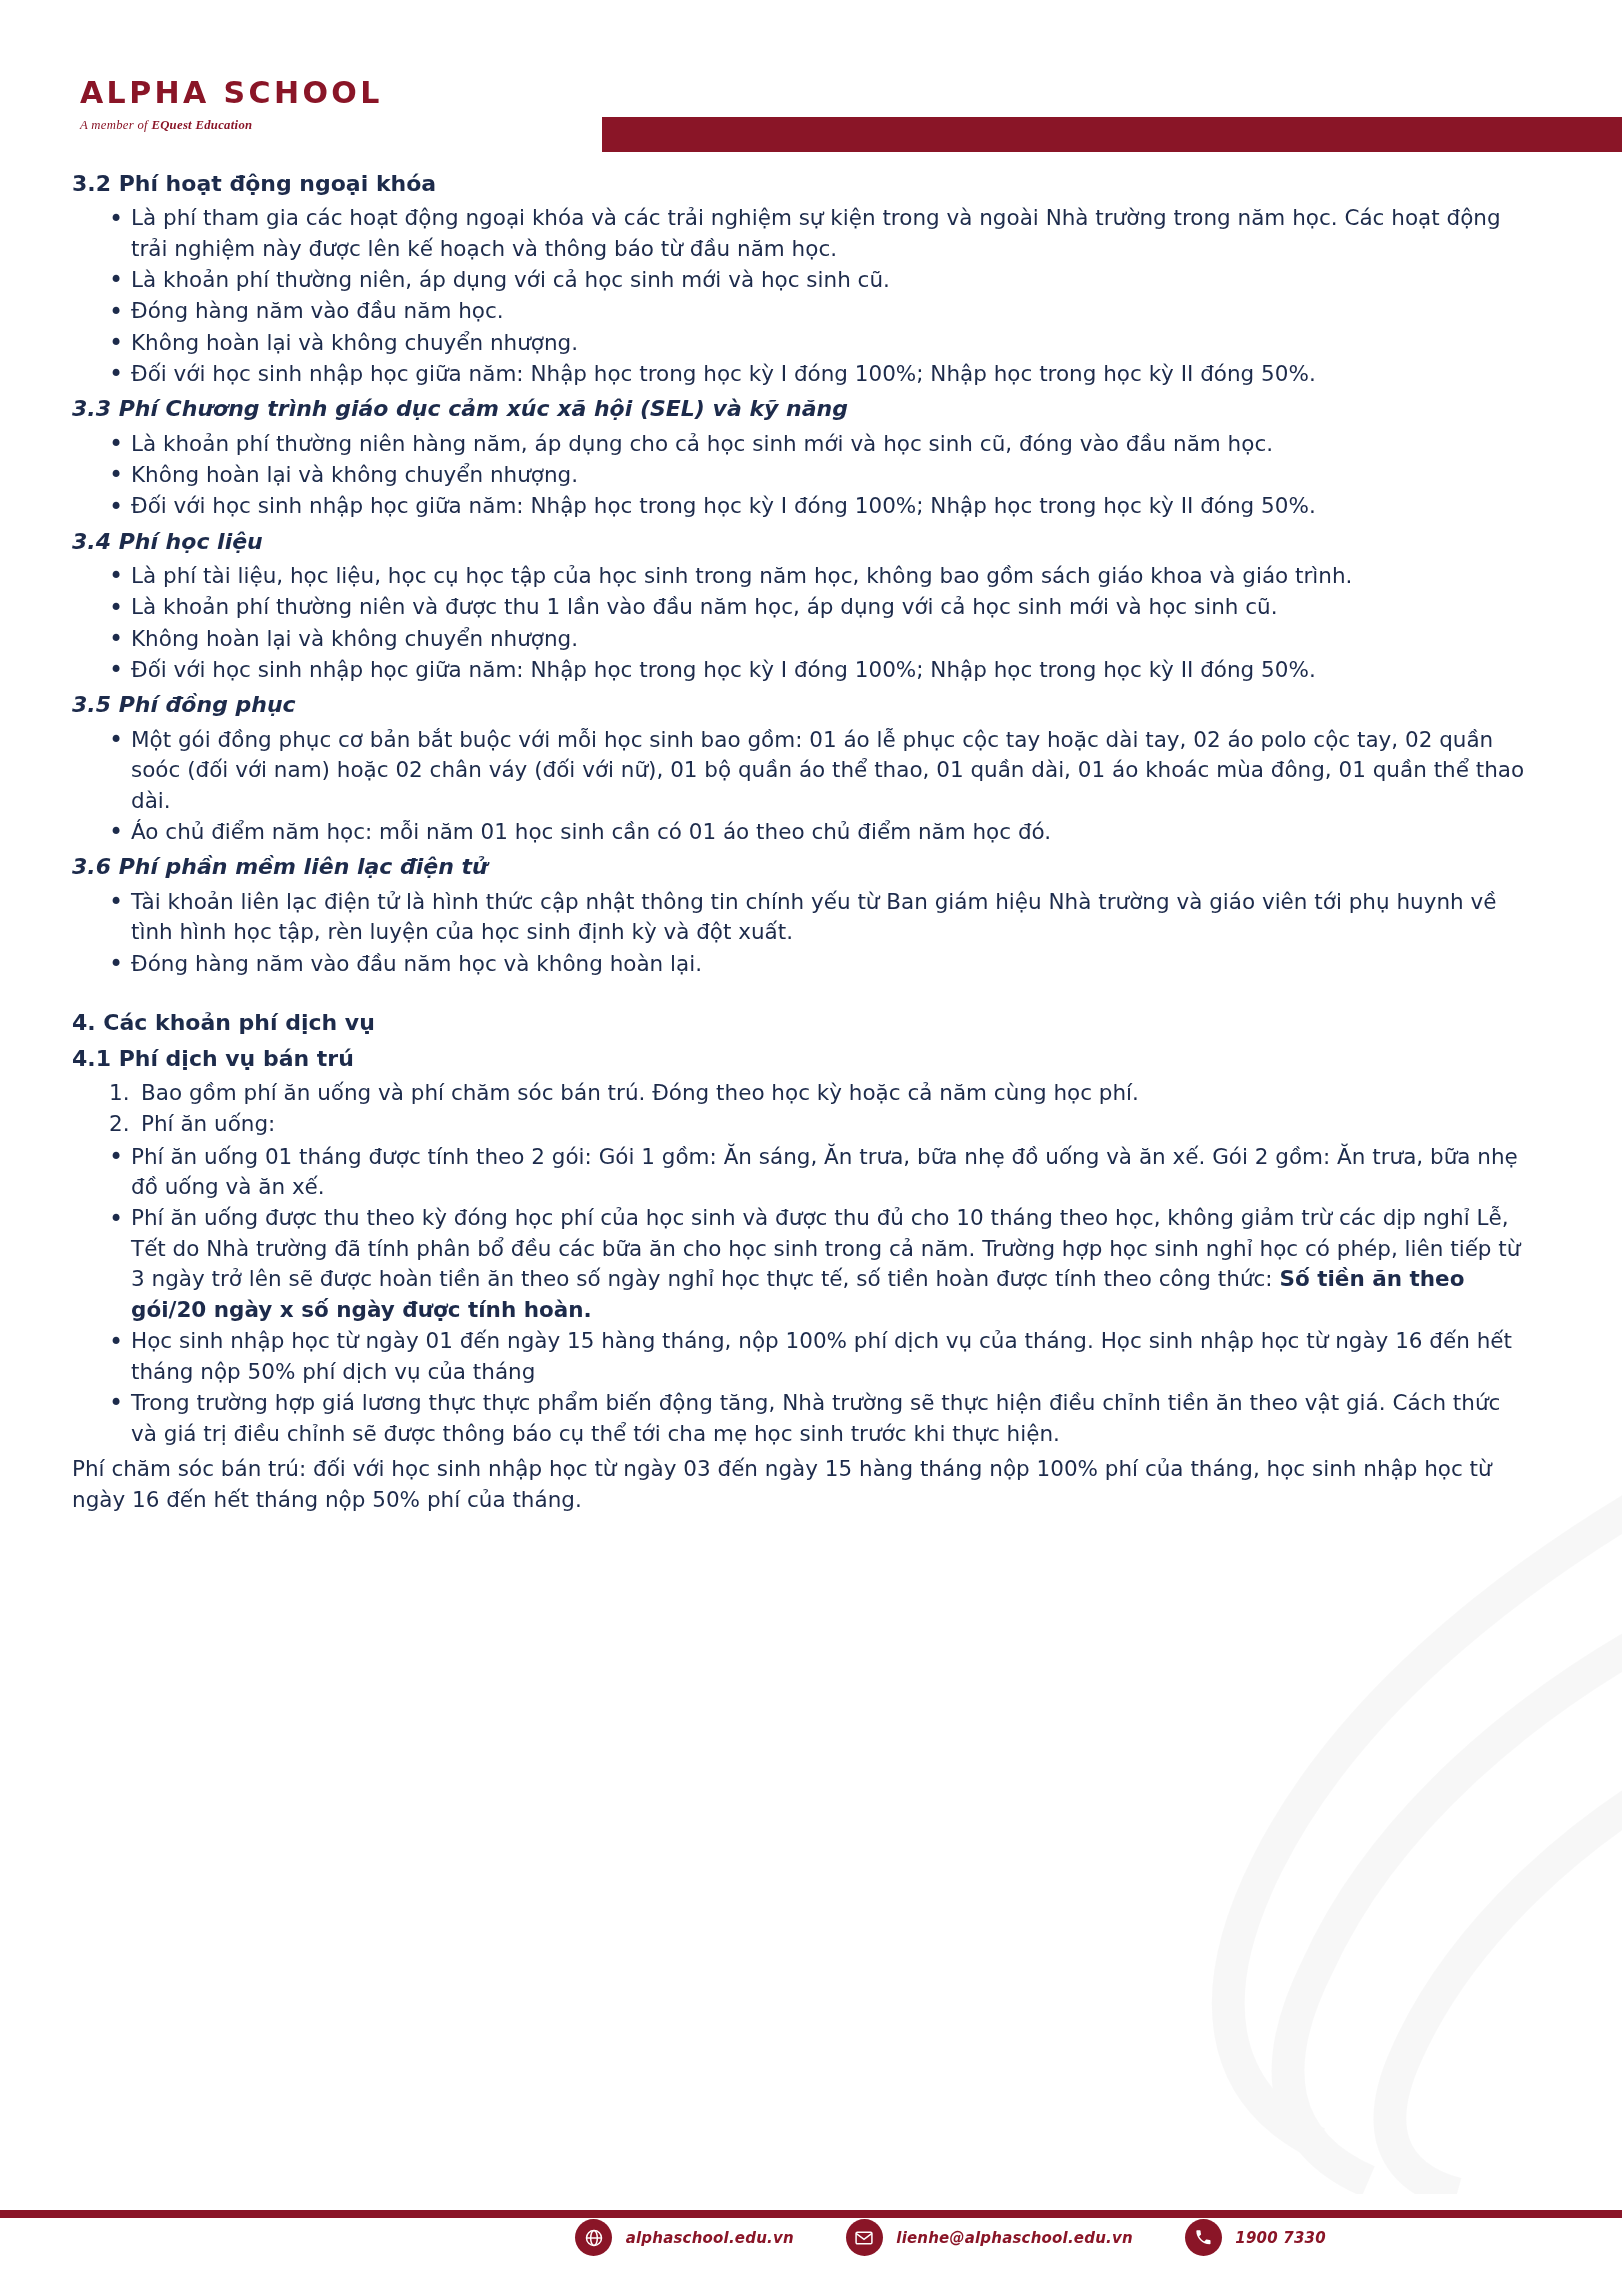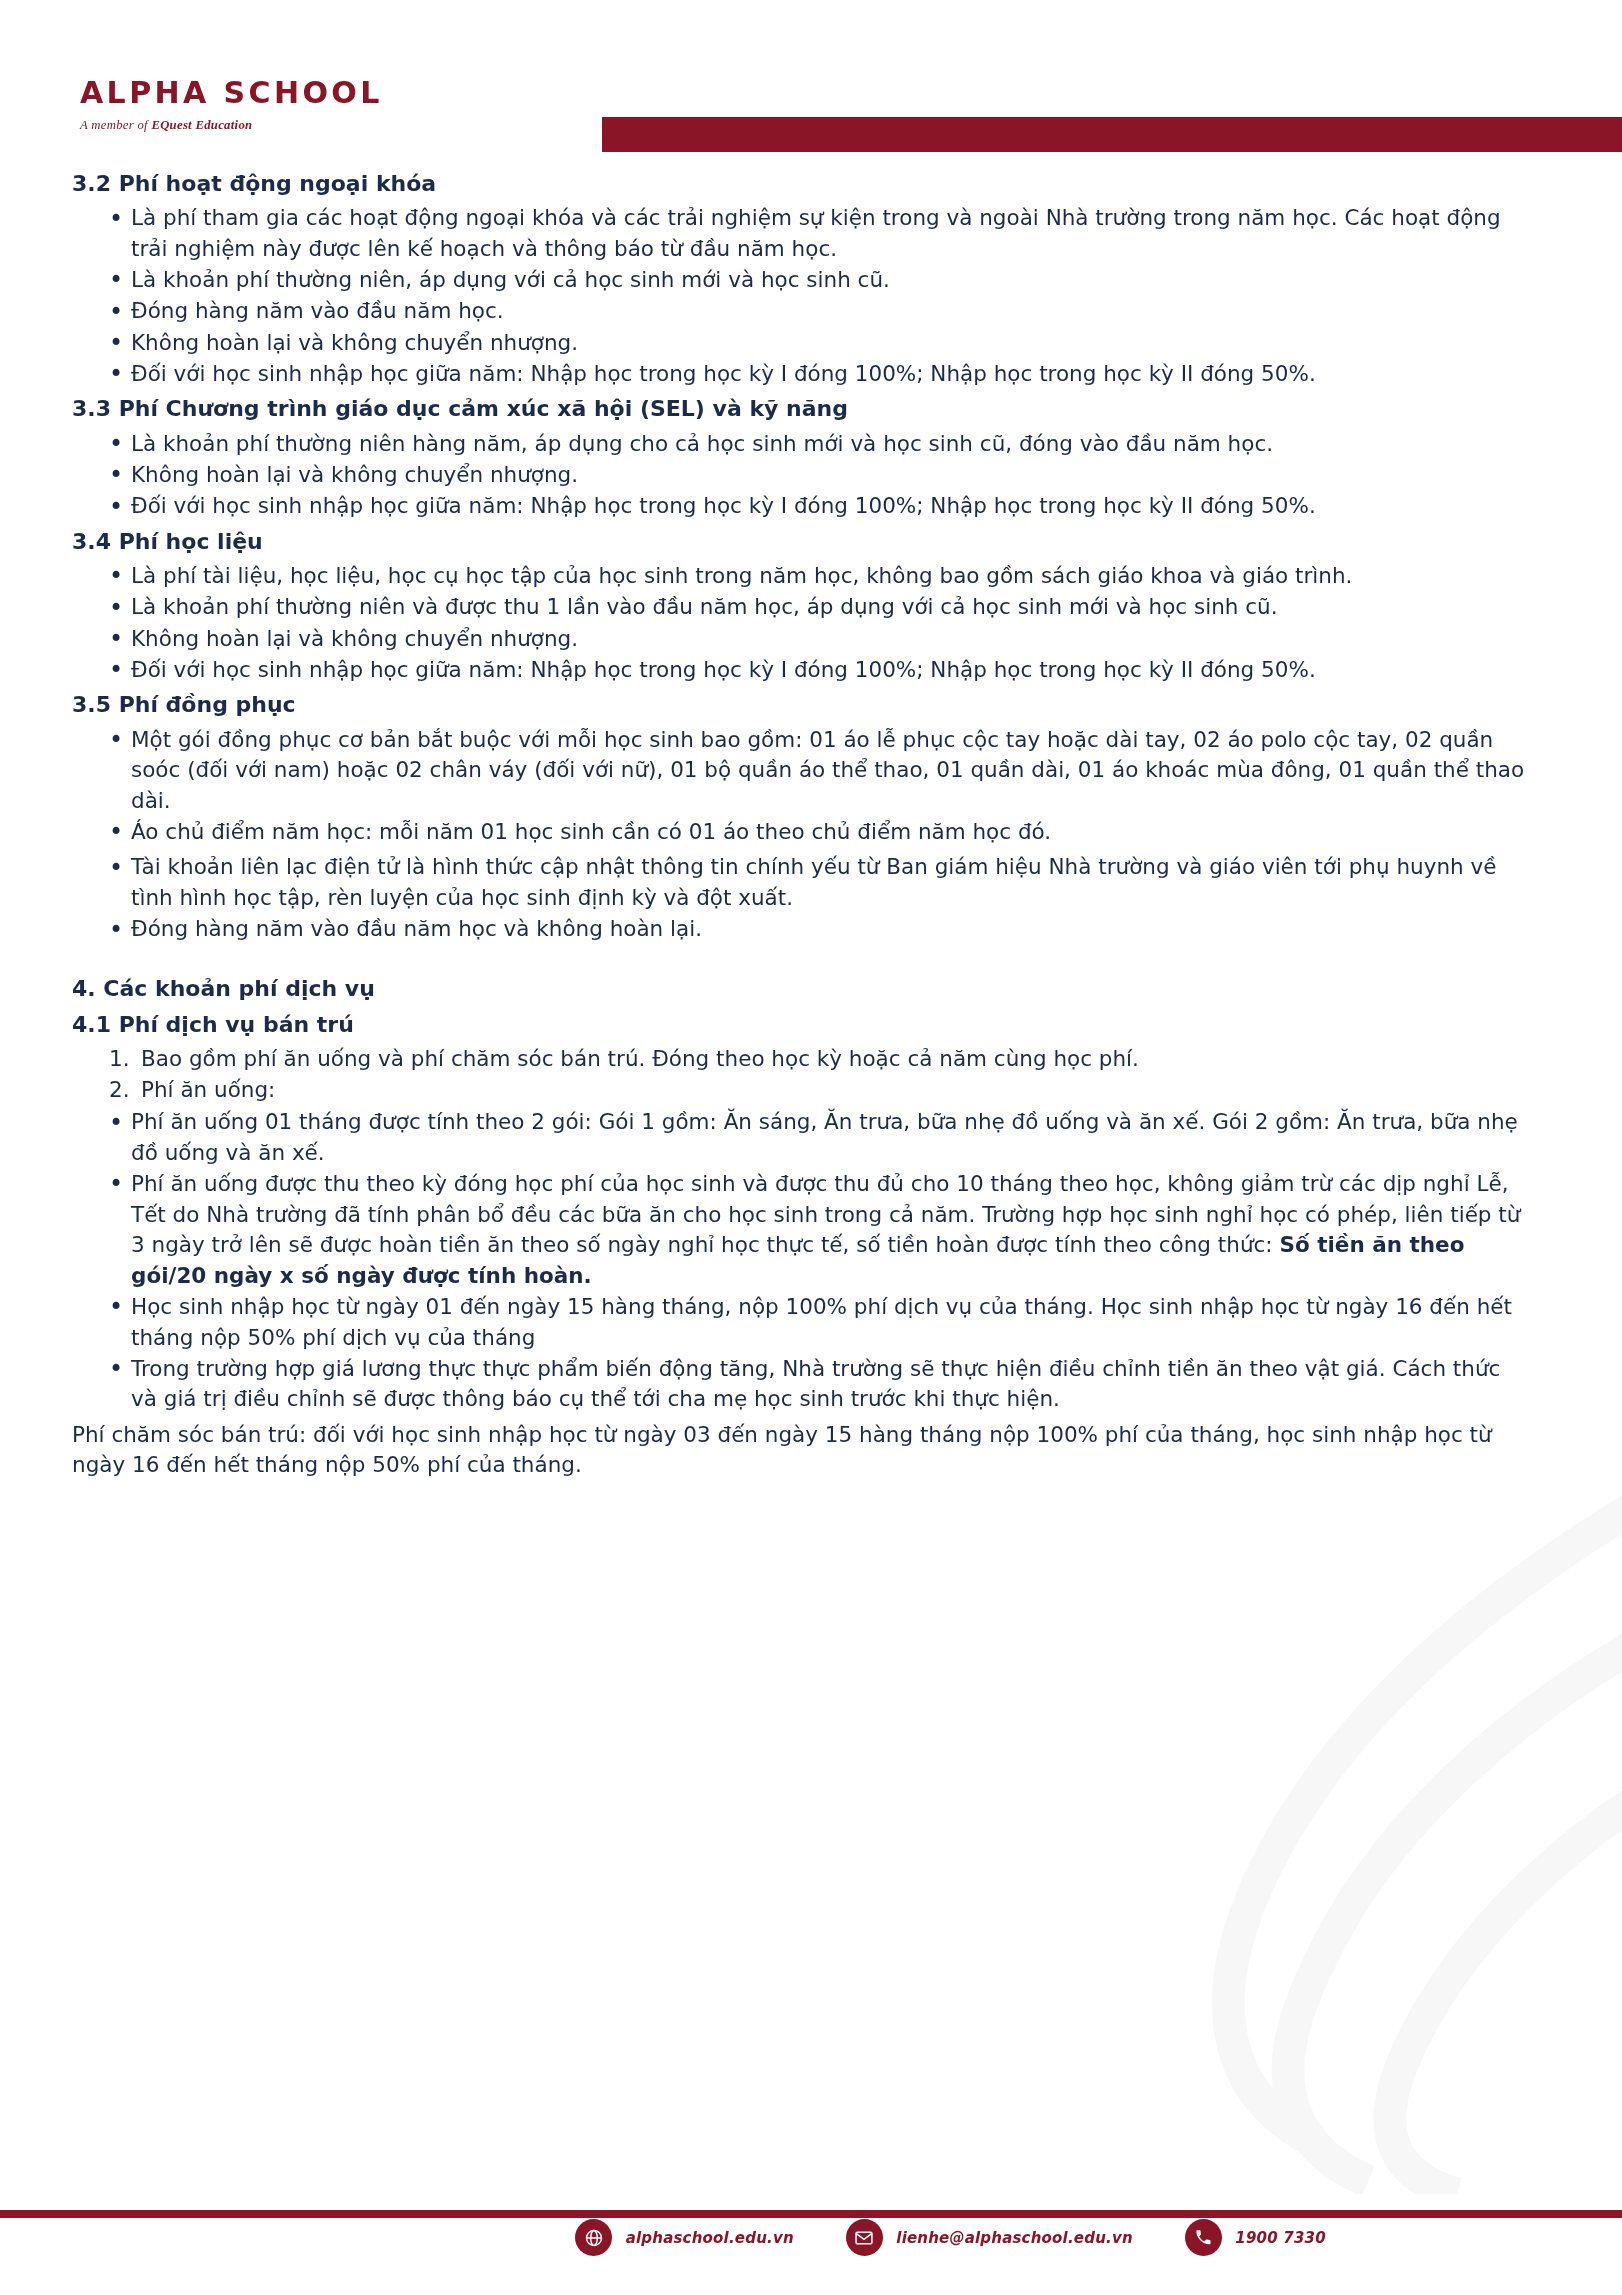--- a/index.html
+++ b/index.html
@@ -71,21 +71,21 @@
     line-height: 1.42;
     z-index: 2;
   }
   h3.sec {
     font-size: 22px;
     font-weight: bold;
     margin: 0 0 3.4px 0;
     padding: 0;
     line-height: 1.4;
   }
-  h3.sec.tight { margin-top: 1.7px; }
+  h3.sec.tight { margin-top: 1.7px; font-style: italic; }
   h2.sec-main {
     font-size: 22px;
     font-weight: bold;
     margin: 29px 0 5px 0;
     padding: 0;
     line-height: 1.4;
   }
   ul.bullets {
     list-style: none;
     margin: 0 0 5px 0;
@@ -225,20 +225,21 @@
     <li>Không hoàn lại và không chuyển nhượng.</li>
     <li>Đối với học sinh nhập học giữa năm: Nhập học trong học kỳ I đóng 100%; Nhập học trong học kỳ II đóng 50%.</li>
   </ul>
 
   <h3 class="sec tight">3.5 Phí đồng phục</h3>
   <ul class="bullets">
     <li>Một gói đồng phục cơ bản bắt buộc với mỗi học sinh bao gồm: 01 áo lễ phục cộc tay hoặc dài tay, 02 áo polo cộc tay, 02 quần soóc (đối với nam) hoặc 02 chân váy (đối với nữ), 01 bộ quần áo thể thao, 01 quần dài, 01 áo khoác mùa đông, 01 quần thể thao dài.</li>
     <li>Áo chủ điểm năm học: mỗi năm 01 học sinh cần có 01 áo theo chủ điểm năm học đó.</li>
   </ul>
 
+  <h3 class="sec tight">3.6 Phí phần mềm liên lạc điện tử</h3>
   <ul class="bullets">
     <li>Tài khoản liên lạc điện tử là hình thức cập nhật thông tin chính yếu từ Ban giám hiệu Nhà trường và giáo viên tới phụ huynh về tình hình học tập, rèn luyện của học sinh định kỳ và đột xuất.</li>
     <li>Đóng hàng năm vào đầu năm học và không hoàn lại.</li>
   </ul>
 
   <h2 class="sec-main">4. Các khoản phí dịch vụ</h2>
   <h3 class="sec">4.1 Phí dịch vụ bán trú</h3>
 
   <ol class="numbers">
     <li>Bao gồm phí ăn uống và phí chăm sóc bán trú. Đóng theo học kỳ hoặc cả năm cùng học phí.</li>

